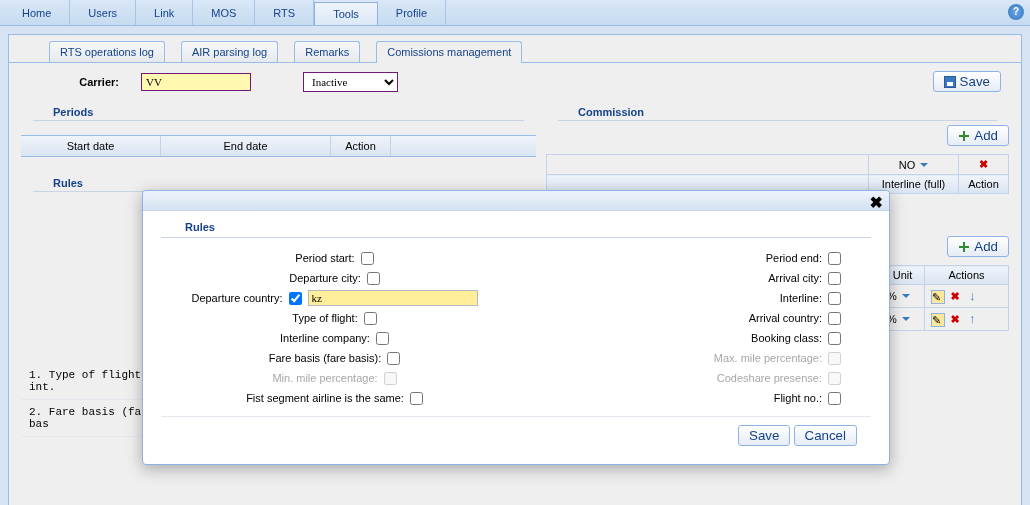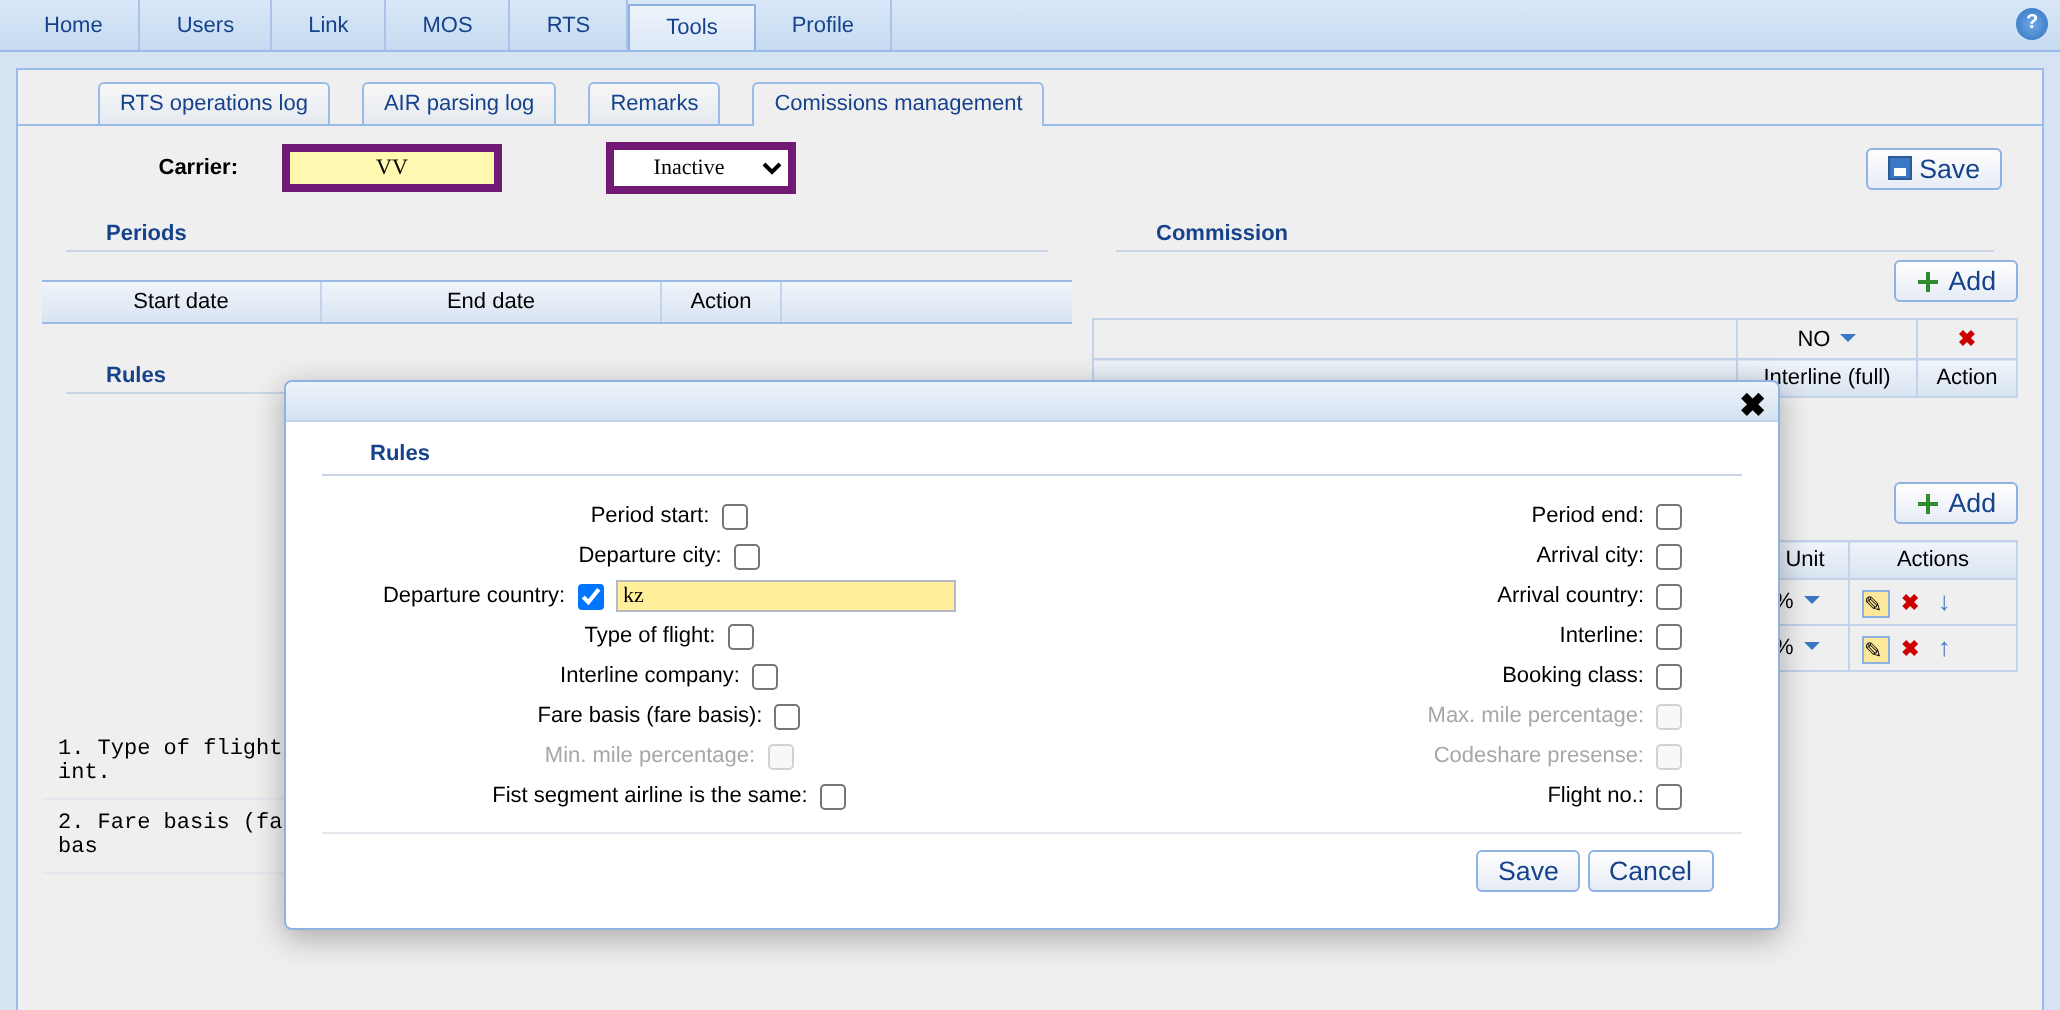--- a/index.html
+++ b/index.html
@@ -83,23 +83,22 @@
   }
   .formrow {
     display: flex;
     align-items: center;
     padding: 8px 20px;
     gap: 22px;
   }
   .lbl { color: #000; font-weight: bold; }
   input.txt, select {
     font: 11px Tahoma;
-    border: 4px solid #701a75;
+    border: 1px solid #701a75;
     padding: 2px 4px;
-    text-align: center;
   }
   .carrier-input {
     width: 110px;
     background: #fff8b0;
   }
   .status-select {
     width: 95px;
     background: #fff;
   }
   .btn {
@@ -410,25 +409,25 @@
       <div class="rules-col rright" id="rules-right">
           <div class="rules-line">
             <label>Period end:</label>
             <input type="checkbox" style="">
           </div>
           <div class="rules-line">
             <label>Arrival city:</label>
             <input type="checkbox" style="">
           </div>
           <div class="rules-line">
+            <label>Interline:</label>
+            <input type="checkbox" style="">
+          </div>
+          <div class="rules-line">
             <label>Arrival country:</label>
-            <input type="checkbox" style="">
-          </div>
-          <div class="rules-line">
-            <label>Interline:</label>
             <input type="checkbox" style="">
           </div>
           <div class="rules-line">
             <label>Booking class:</label>
             <input type="checkbox" style="">
           </div>
           <div class="rules-line disabled">
             <label>Max. mile percentage:</label>
             <input type="checkbox" disabled="" style="">
           </div>

